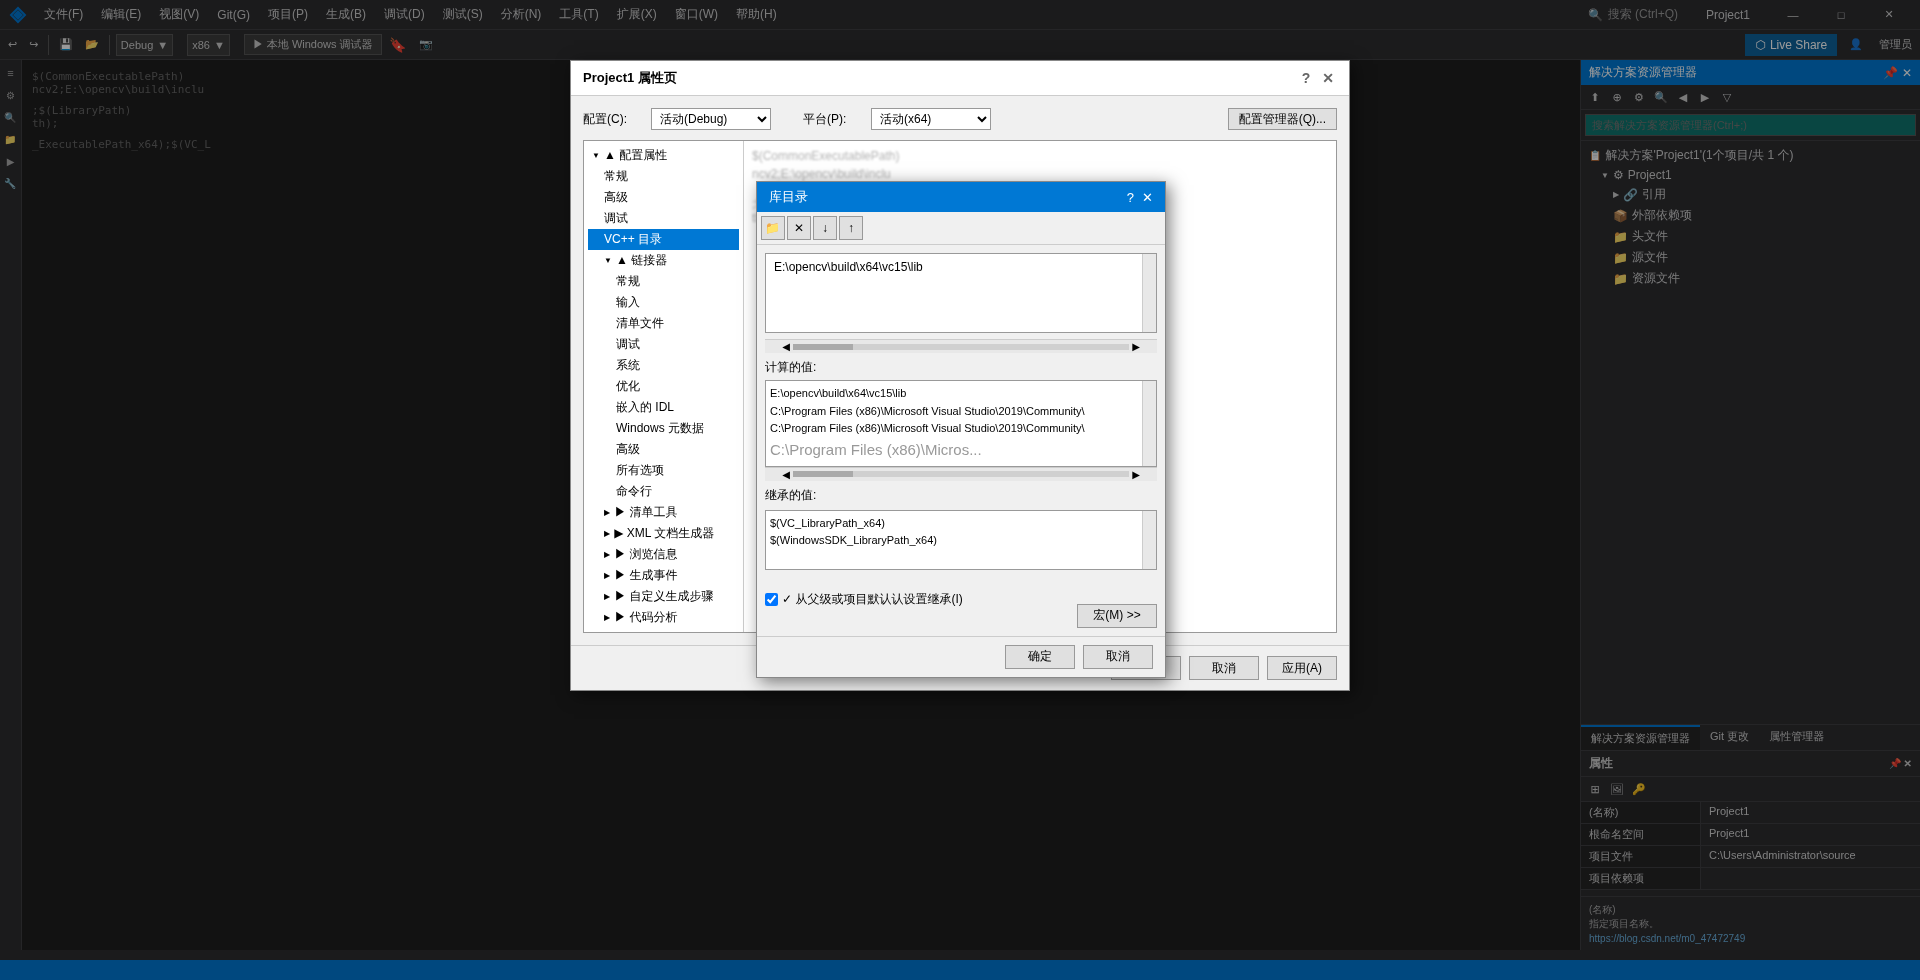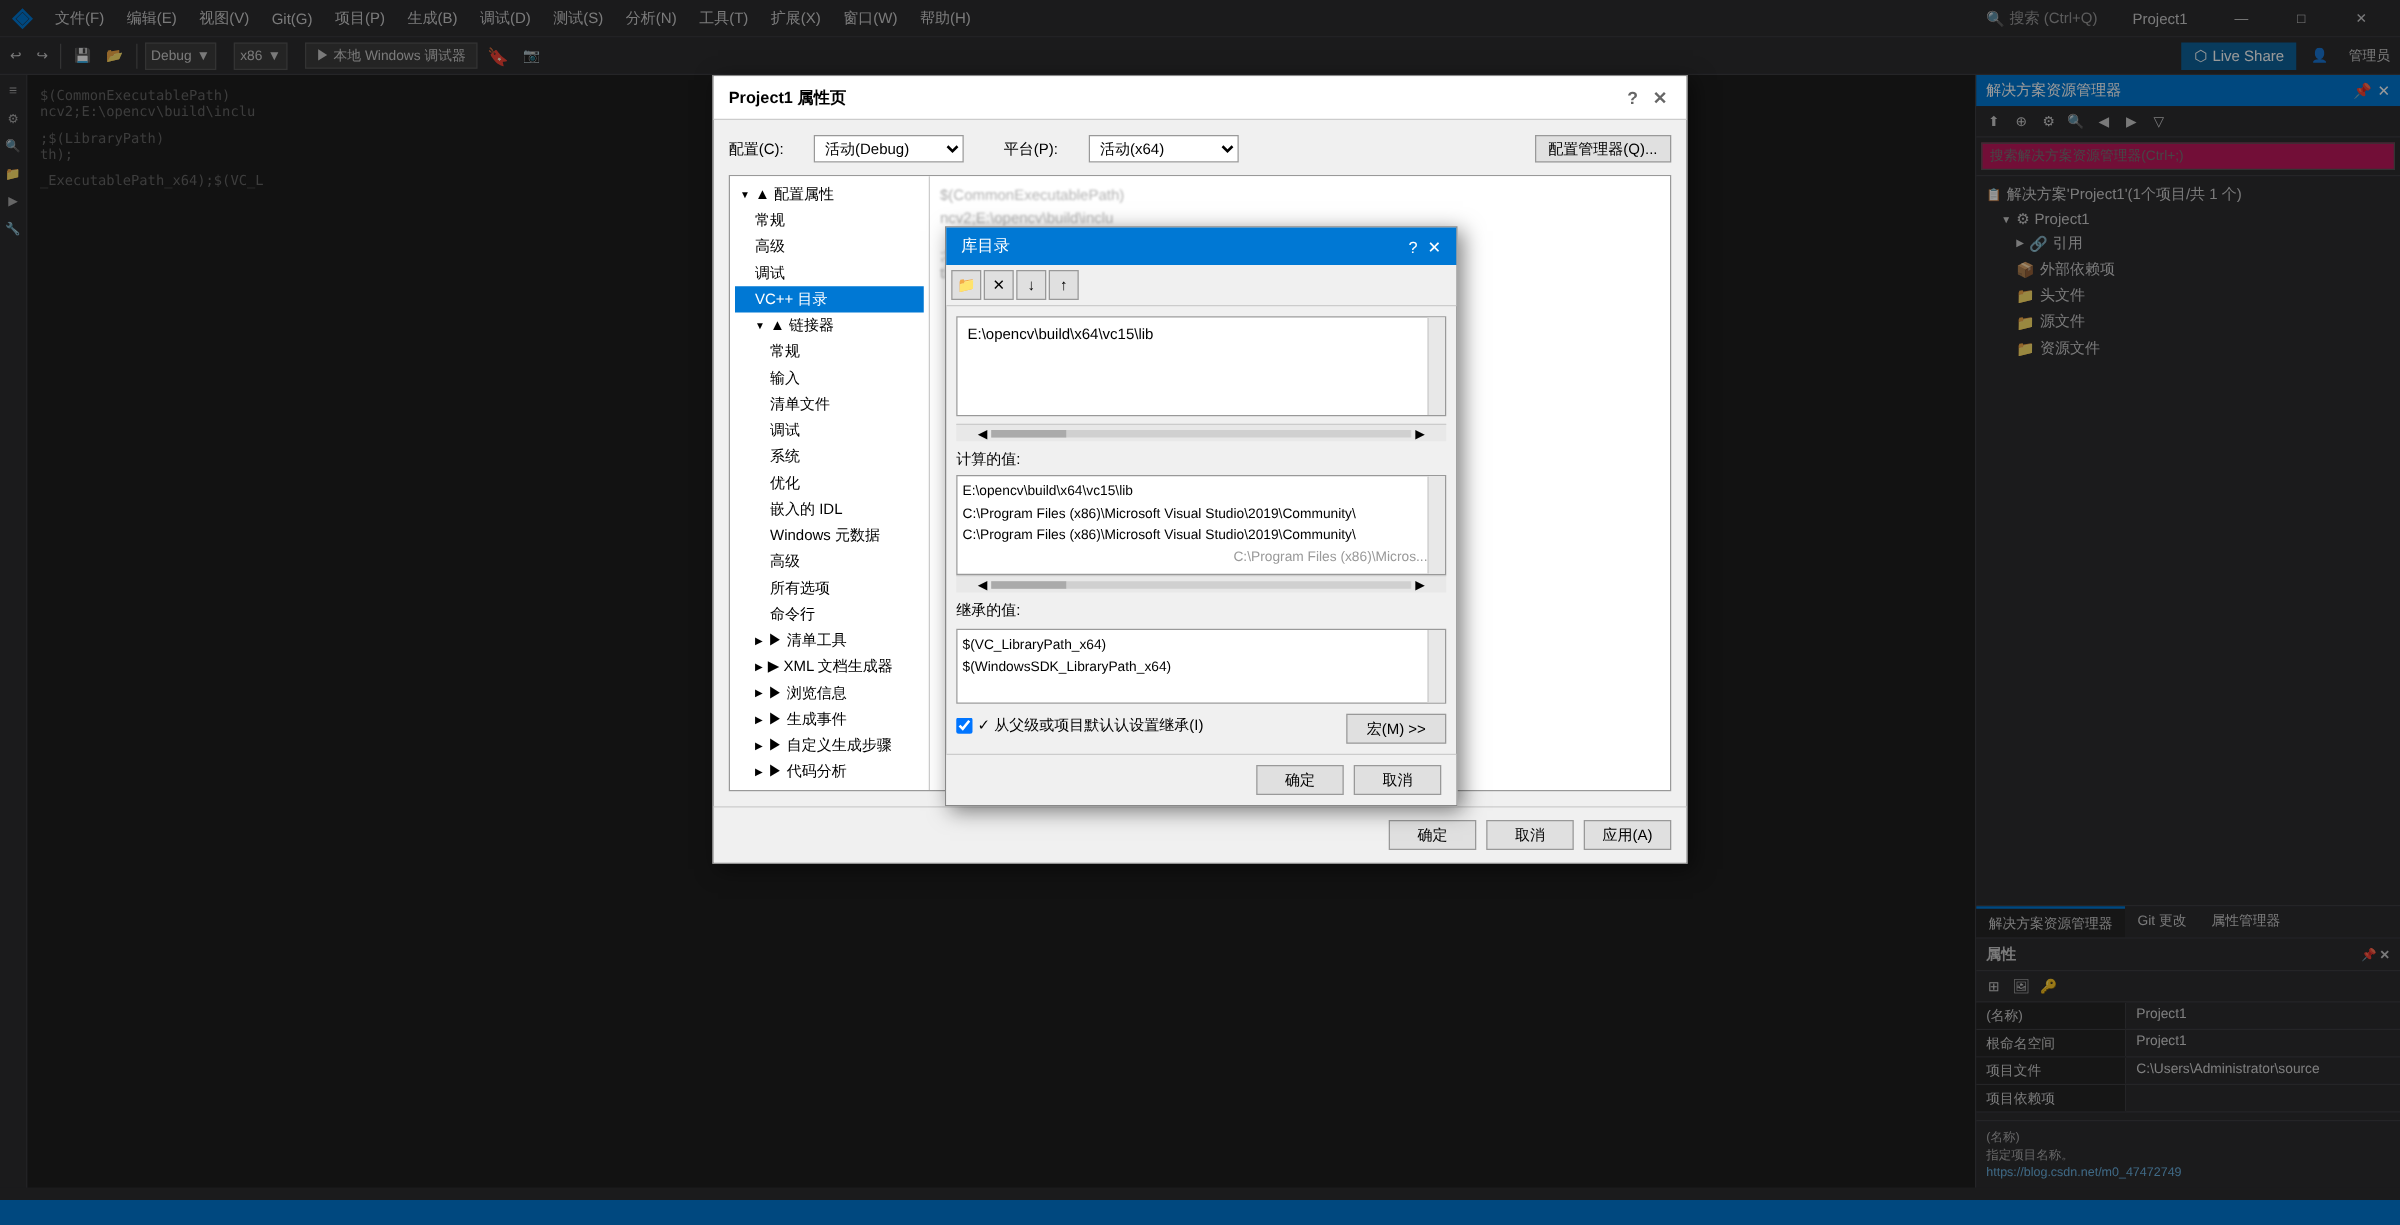--- a/index.html
+++ b/index.html
@@ -596,20 +596,21 @@
       min-width: 80px;
       height: 24px;
       background: #e0e0e0;
       border: 1px solid #999;
       padding: 0 8px;
       font-size: 12px;
       cursor: pointer;
       display: flex;
       align-items: center;
       justify-content: center;
+      margin-top: 26px;
     }
   </style>
 </head>
 <body>
 
 <div class="menu-bar">
   <div class="menu-bar-logo">
     <svg width="18" height="18" viewBox="0 0 18 18">
       <polygon points="2,9 9,2 16,9 9,16" fill="none" stroke="#0078d4" stroke-width="2"></polygon>
       <polygon points="4,9 9,4 14,9 9,14" fill="#0078d4"></polygon>
@@ -705,21 +706,21 @@
     <div class="panel-toolbar">
       <div class="panel-toolbar-btn">⬆</div>
       <div class="panel-toolbar-btn">⊕</div>
       <div class="panel-toolbar-btn">⚙</div>
       <div class="panel-toolbar-btn">🔍</div>
       <div class="panel-toolbar-btn">◀</div>
       <div class="panel-toolbar-btn">▶</div>
       <div class="panel-toolbar-btn">▽</div>
     </div>
     <div class="search-bar">
-      <input type="text" style="width: 100%; background: #be185d; border: 1px solid rgb(85, 85, 85); color: rgb(204, 204, 204); padding: 2px 6px; font-size: 11px; height: 22px;" placeholder="搜索解决方案资源管理器(Ctrl+;)">
+      <input type="text" style="width: 100%; background: #0f766e; border: 1px solid rgb(85, 85, 85); color: rgb(204, 204, 204); padding: 2px 6px; font-size: 11px; height: 22px;" placeholder="搜索解决方案资源管理器(Ctrl+;)">
     </div>
     <div class="tree-view">
       <div class="tree-item">
         <span style="font-size:10px;">📋</span>
         <span>解决方案'Project1'(1个项目/共 1 个)</span>
       </div>
       <div class="tree-item tree-indent-1">
         <span style="font-size:8px;">▼</span>
         <span>⚙</span>
         <span>Project1</span>
@@ -955,21 +956,21 @@
           </div>
           <div style="width:14px;text-align:center;font-size:10px;cursor:pointer;">▶</div>
         </div>
 
         <div class="inner-label" style="margin-top:6px;">计算的值:</div>
 
         <div class="inner-computed" style="padding-right:14px;">
           <div style="font-size:11px;line-height:1.6;">E:\opencv\build\x64\vc15\lib</div>
           <div style="font-size:11px;line-height:1.6;">C:\Program Files (x86)\Microsoft Visual Studio\2019\Community\</div>
           <div style="font-size:11px;line-height:1.6;">C:\Program Files (x86)\Microsoft Visual Studio\2019\Community\</div>
-          <div style="font-size:11px;line-height:1.6;color:#999;text-align:right;">C:\Program Files (x86)\Micros...</div>
+          <div style="font-size:15px;line-height:1.6;color:#999;">C:\Program Files (x86)\Micros...</div>
           <div class="inner-computed-scroll"></div>
         </div>
 
         <div class="inner-hscroll">
           <div style="width:14px;text-align:center;font-size:10px;cursor:pointer;">◀</div>
           <div class="inner-hscroll-track">
             <div class="inner-hscroll-thumb"></div>
           </div>
           <div style="width:14px;text-align:center;font-size:10px;cursor:pointer;">▶</div>
         </div>

